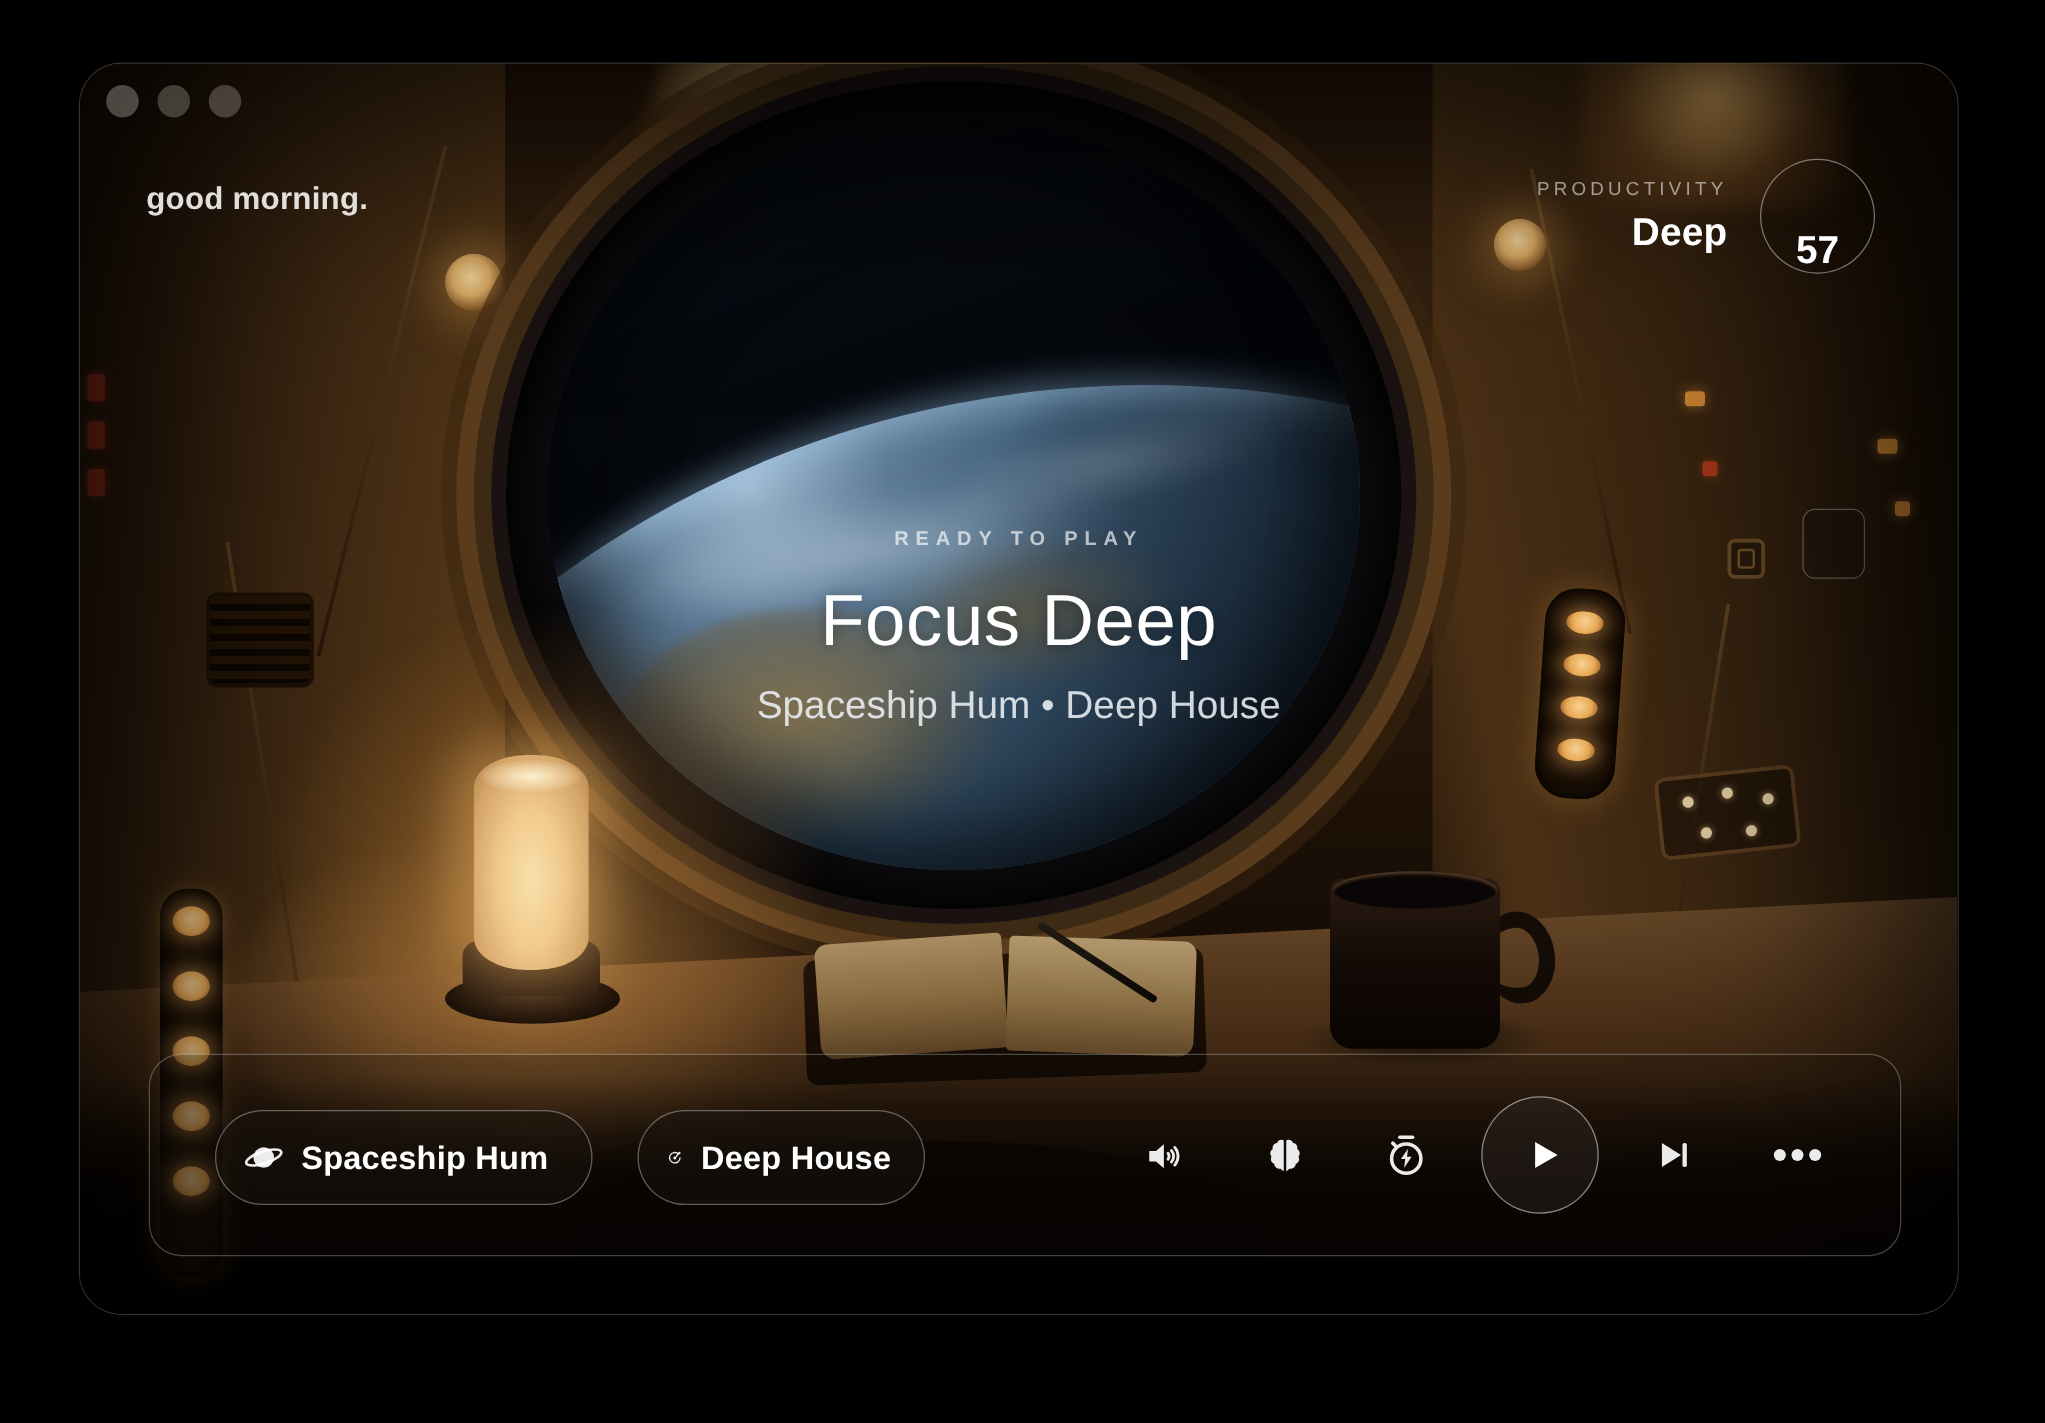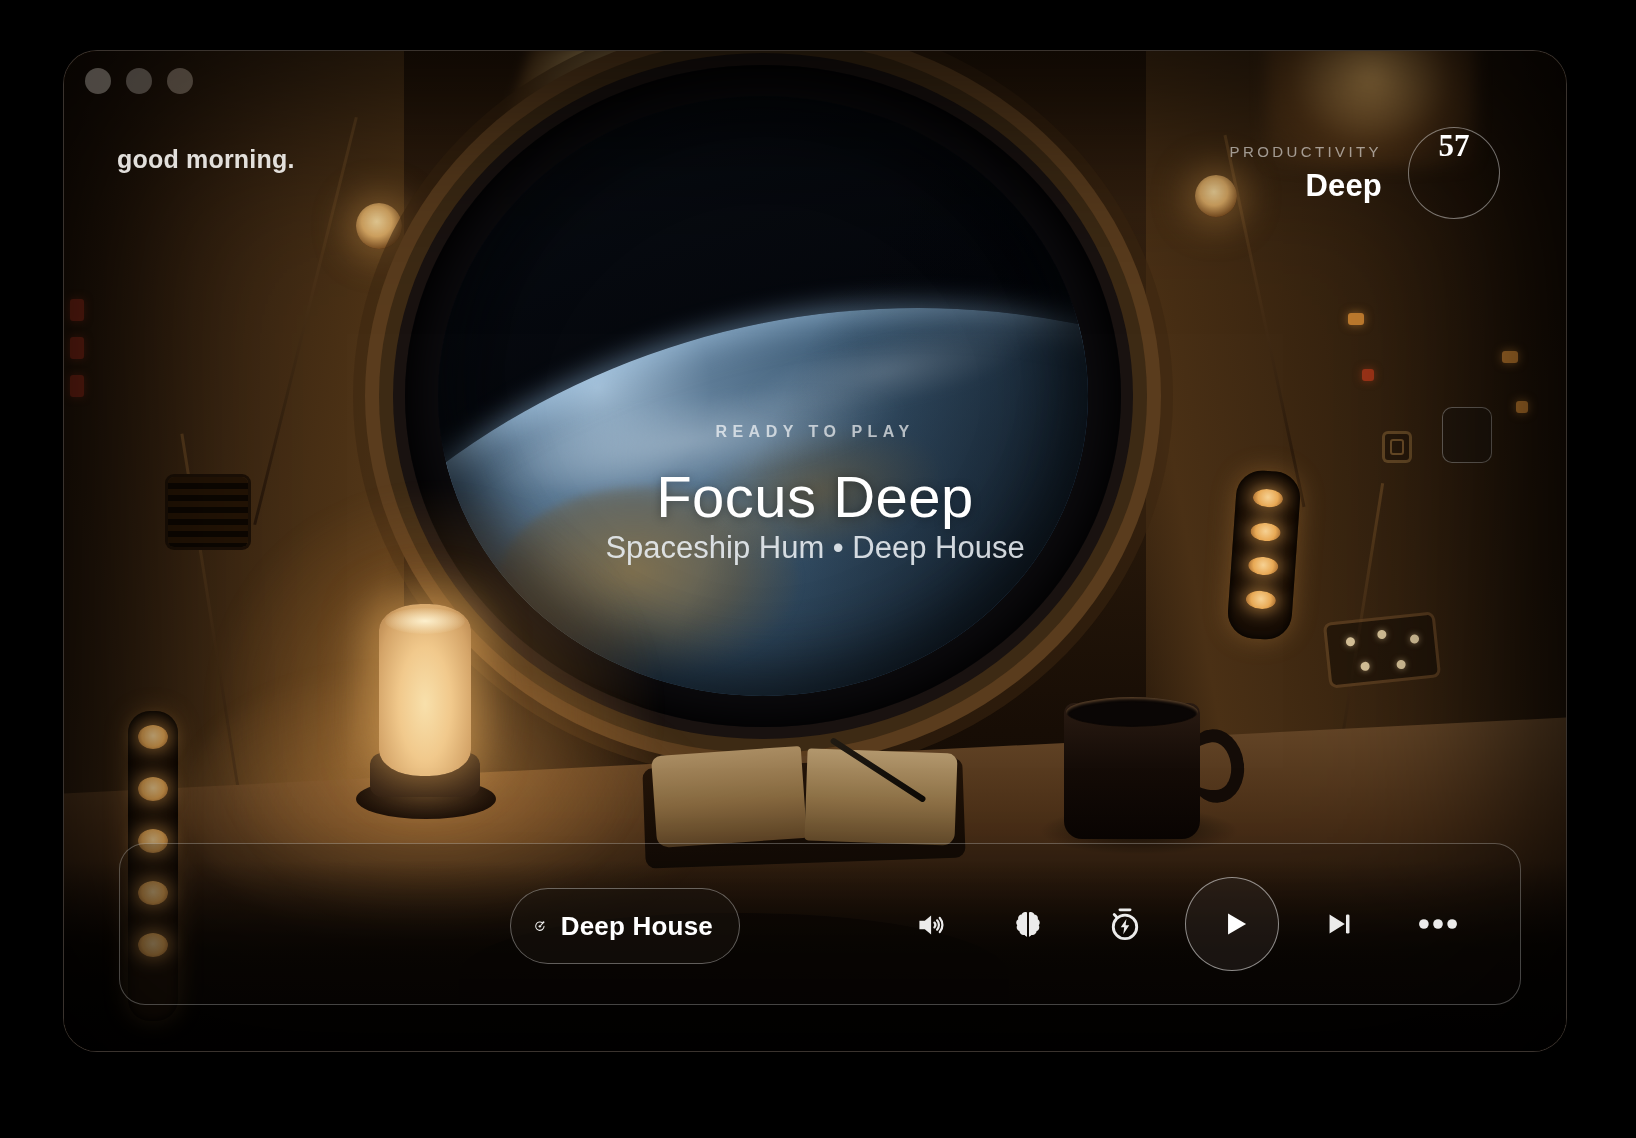--- a/index.html
+++ b/index.html
@@ -144,28 +144,28 @@
   .dot.d3{background:rgba(198,186,172,.30);}
 
   .greeting{position:absolute;left:53px;top:94px;font-size:25px;font-weight:700;
     color:rgba(243,241,238,.92);letter-spacing:.2px;}
 
   .header-right{position:absolute;top:76px;right:66px;display:flex;align-items:center;gap:26px;}
   .hr-text{display:flex;flex-direction:column;align-items:flex-end;}
   .prod-label{font-size:15px;font-weight:400;letter-spacing:3.4px;color:rgba(255,255,255,.55);}
   .mode-label{margin-top:8px;font-size:31px;font-weight:700;color:#fff;letter-spacing:.2px;}
   .score-ring{width:92px;height:92px;border-radius:50%;border:1.5px solid rgba(255,255,255,.42);
-    display:flex;align-items:flex-start;justify-content:center;background:rgba(0,0,0,.08);font-family:Liberation Serif, serif;}
+    display:flex;align-items:flex-end;justify-content:center;background:rgba(0,0,0,.08);}
   .score-num{font-size:31px;font-weight:700;color:#fff;}
 
   .center-block{position:absolute;left:0;right:0;top:372px;text-align:center;}
   .status{font-size:16px;font-weight:600;letter-spacing:5.5px;color:rgba(255,255,255,.66);}
   .title{margin-top:22px;font-size:58px;font-weight:400;color:#fff;letter-spacing:.5px;
     text-shadow:0 1px 10px rgba(0,0,0,.35);}
-  .subtitle{font-size:31px;font-weight:400;color:rgba(236,240,245,.88);}
+  .subtitle{margin-top:16px;font-size:31px;font-weight:400;color:rgba(236,240,245,.88);}
 
   .control-bar{position:absolute;left:55px;top:792px;width:1402px;height:162px;border-radius:26px;
     border:1px solid rgba(255,255,255,.26);background:rgba(16,12,8,.22);}
   .pill{position:absolute;top:44px;height:76px;border-radius:38px;border:1.5px solid rgba(255,255,255,.34);
     background:rgba(26,20,14,.5);display:flex;align-items:center;gap:14px;padding:0 26px 0 22px;cursor:default;}
   .pill .lbl{font-size:26px;font-weight:700;color:#fff;letter-spacing:.2px;white-space:nowrap;}
   .pill.p1{left:52px;width:302px;}
   .pill.p2{left:390px;width:230px;}
   .icon{display:block;}
   .ctl{position:absolute;display:flex;align-items:center;justify-content:center;}
@@ -284,20 +284,27 @@
   </div>
 
   <div class="center-block">
     <div class="status">READY TO PLAY</div>
     <div class="title">Focus Deep</div>
     <div class="subtitle">Spaceship Hum • Deep House</div>
   </div>
 
   <div class="control-bar">
 
+    <div class="pill p1">
+      <svg class="icon" width="32" height="32" viewBox="0 0 24 24">
+        <circle class="fl" cx="12" cy="12" r="6.2"></circle>
+        <ellipse class="st" cx="12" cy="12" rx="11" ry="3.6" transform="rotate(-18 12 12)" style="stroke-width:1.6"></ellipse>
+      </svg>
+      <span class="lbl">Spaceship Hum</span>
+    </div>
 
     <div class="pill p2">
       <svg class="icon" width="32" height="32" viewBox="0 0 24 24">
         <path class="st" d="M16.9 6.9 A7.3 7.3 0 1 0 19.3 12.4"></path>
         <circle class="fl" cx="12" cy="12.6" r="2.1"></circle>
         <line class="st" x1="13.6" y1="11" x2="17.4" y2="6.6"></line>
         <circle class="fl" cx="18.3" cy="5.6" r="1.7"></circle>
       </svg>
       <span class="lbl">Deep House</span>
     </div>

